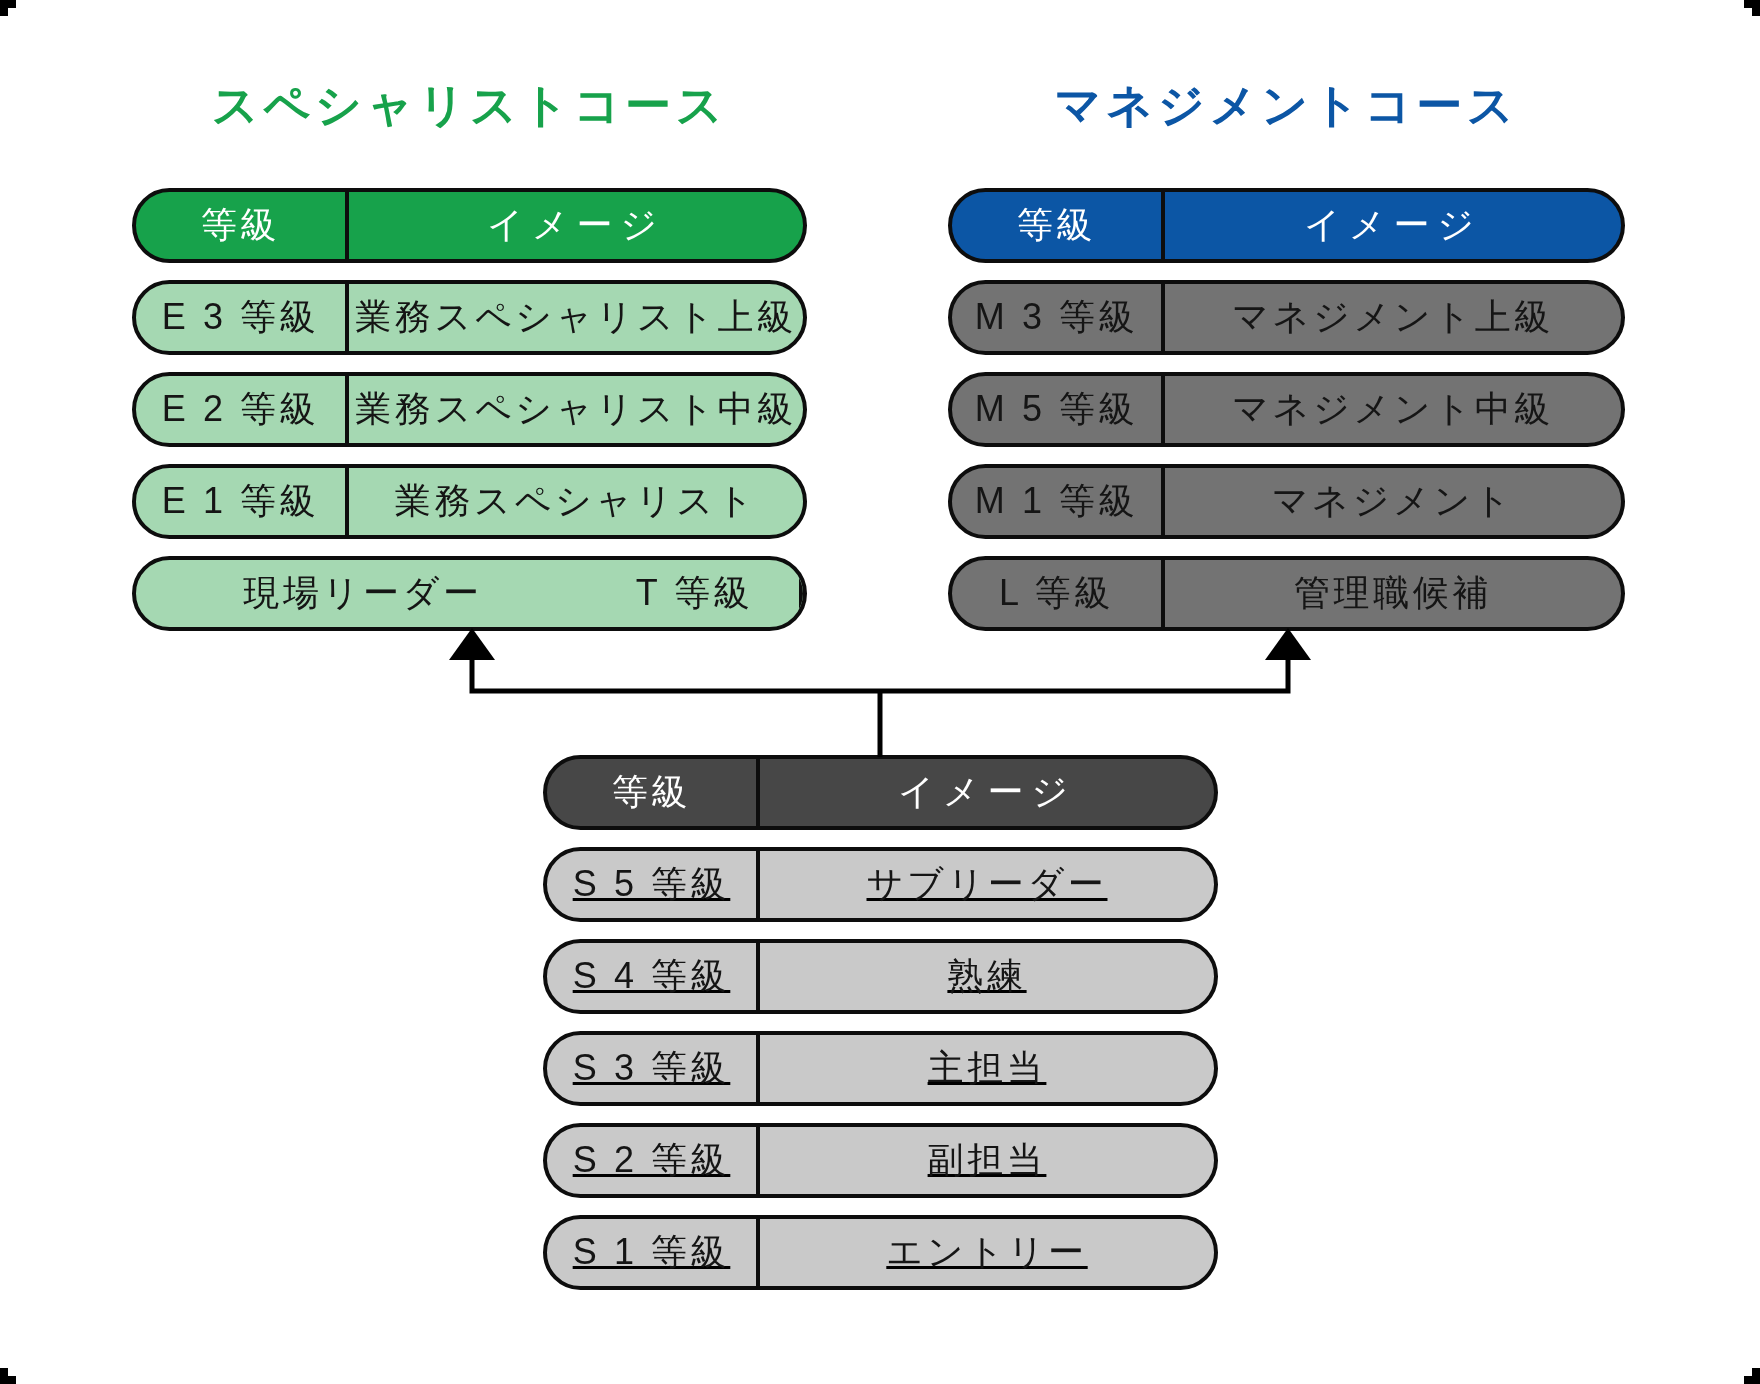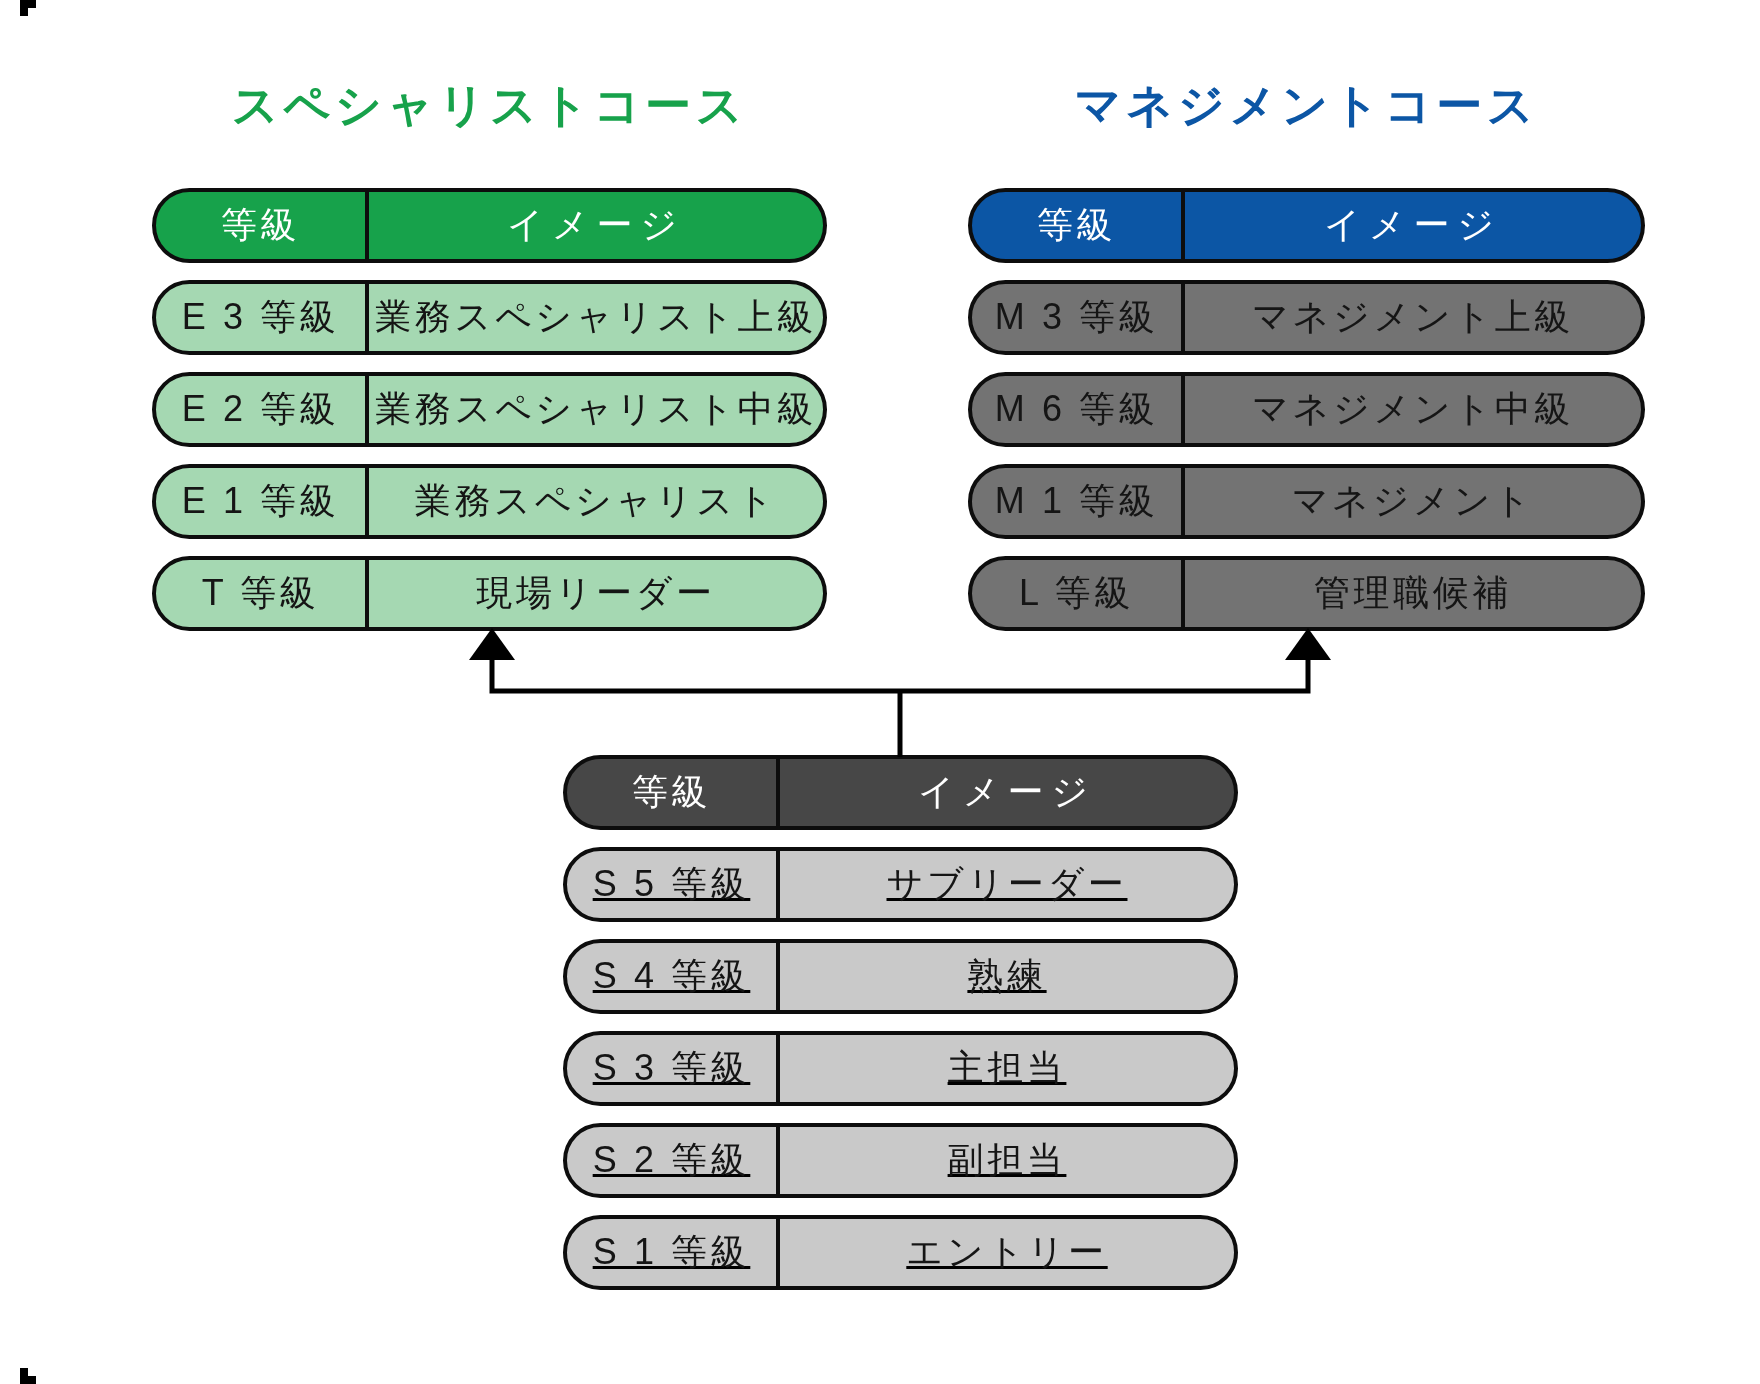--- a/index.html
+++ b/index.html
@@ -1,20 +1,20 @@
 <!DOCTYPE html>
 <html><head>
 <meta charset="utf-8">
 <style>
   html,body{margin:0;padding:0;background:#ffffff;}
   body{
     width:1760px;height:1384px;position:relative;overflow:hidden;
     font-family:"Liberation Sans","DejaVu Sans",sans-serif;
   }
-  .canvas{position:absolute;inset:0;margin-left:20px;}
+  .canvas{position:absolute;inset:0;}
   .course-title{
     position:absolute;top:76px;height:58px;line-height:58px;
     text-align:center;font-size:46px;font-weight:bold;letter-spacing:0.10em;
   }
   .title-green{left:132px;width:675px;color:#17a24b;}
   .title-blue{left:948px;width:677px;color:#0c56a5;}
   .grade-table{position:absolute;}
   .g-row{
     box-sizing:border-box;height:75px;margin-bottom:17px;
     border:4px solid #0d0d0d;border-radius:40px;
@@ -58,36 +58,36 @@
     </div>
     <div class="g-row data-row">
       <div class="cell cell-grade">E 2 等級</div>
       <div class="cell cell-image">業務スペシャリスト中級</div>
     </div>
     <div class="g-row data-row">
       <div class="cell cell-grade">E 1 等級</div>
       <div class="cell cell-image">業務スペシャリスト</div>
     </div>
     <div class="g-row data-row">
+      <div class="cell cell-image">現場リーダー</div>
       <div class="cell cell-grade">T 等級</div>
-      <div class="cell cell-image">現場リーダー</div>
     </div>
   </div>
 
   <div class="grade-table t-blue tbl-blue">
     <div class="g-row header-row">
       <div class="cell cell-grade">等級</div>
       <div class="cell cell-image">イメージ</div>
     </div>
     <div class="g-row data-row">
       <div class="cell cell-grade">M 3 等級</div>
       <div class="cell cell-image">マネジメント上級</div>
     </div>
     <div class="g-row data-row">
-      <div class="cell cell-grade">M 6 等級</div>
+      <div class="cell cell-grade">M 5 等級</div>
       <div class="cell cell-image">マネジメント中級</div>
     </div>
     <div class="g-row data-row">
       <div class="cell cell-grade">M 1 等級</div>
       <div class="cell cell-image">マネジメント</div>
     </div>
     <div class="g-row data-row">
       <div class="cell cell-grade">L 等級</div>
       <div class="cell cell-image">管理職候補</div>
     </div>

